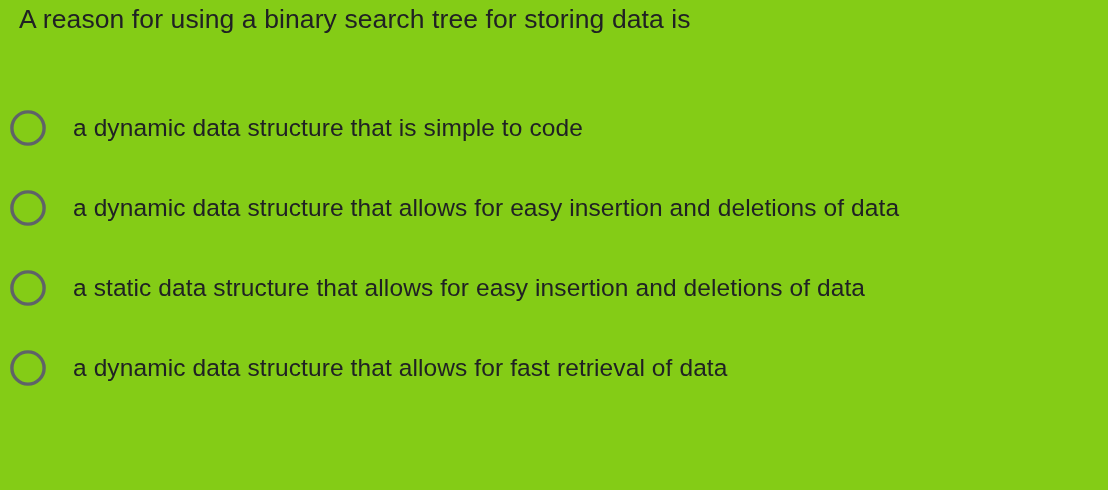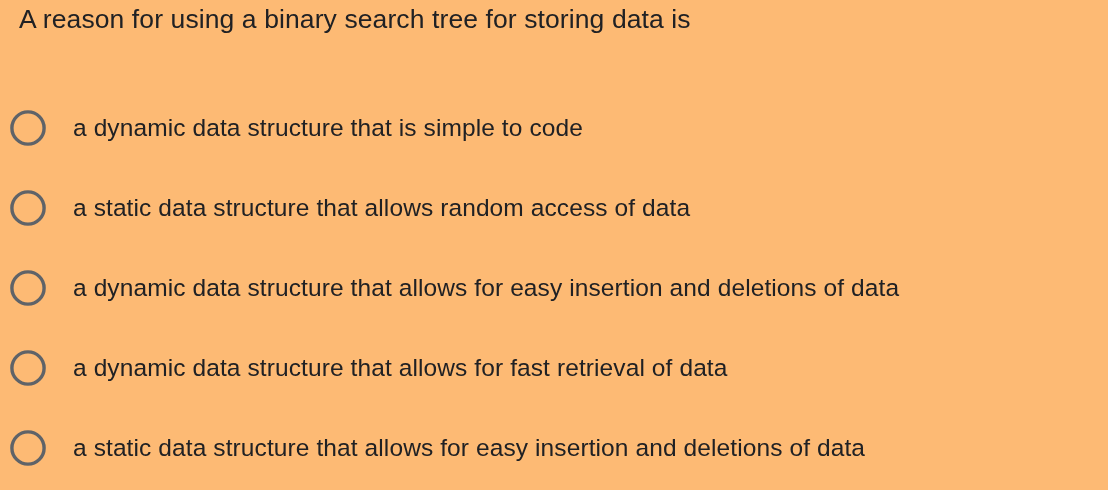--- a/index.html
+++ b/index.html
@@ -12,21 +12,21 @@
     height: 490px;
     overflow: hidden;
     font-family: "Liberation Sans", sans-serif;
     -webkit-font-smoothing: antialiased;
   }
 
   #question-card {
     position: relative;
     width: 1108px;
     height: 490px;
-    background: #fdba74;
+    background: #84cc16;
   }
 
   #question-title {
     position: absolute;
     left: 19px;
     top: 2px;
     width: 1060px;
     font-size: 26.5px;
     font-weight: 400;
     line-height: 34px;
@@ -85,50 +85,42 @@
 
     <div class="option-row">
       <span class="radio-icon">
         <svg viewBox="0 0 36 36" xmlns="http://www.w3.org/2000/svg">
           <circle cx="18" cy="18" r="16.1" fill="none" stroke="#5F6368" stroke-width="3.4"></circle>
         </svg>
       </span>
       <span class="option-label">a dynamic data structure that is simple to code</span>
     </div>
 
-    <div class="option-row">
-      <span class="radio-icon">
-        <svg viewBox="0 0 36 36" xmlns="http://www.w3.org/2000/svg">
-          <circle cx="18" cy="18" r="16.1" fill="none" stroke="#5F6368" stroke-width="3.4"></circle>
-        </svg>
-      </span>
-      <span class="option-label">a static data structure that allows random access of data</span>
-    </div>
 
     <div class="option-row">
       <span class="radio-icon">
         <svg viewBox="0 0 36 36" xmlns="http://www.w3.org/2000/svg">
           <circle cx="18" cy="18" r="16.1" fill="none" stroke="#5F6368" stroke-width="3.4"></circle>
         </svg>
       </span>
       <span class="option-label">a dynamic data structure that allows for easy insertion and deletions of data</span>
     </div>
 
     <div class="option-row">
       <span class="radio-icon">
         <svg viewBox="0 0 36 36" xmlns="http://www.w3.org/2000/svg">
           <circle cx="18" cy="18" r="16.1" fill="none" stroke="#5F6368" stroke-width="3.4"></circle>
         </svg>
       </span>
-      <span class="option-label">a dynamic data structure that allows for fast retrieval of data</span>
+      <span class="option-label">a static data structure that allows for easy insertion and deletions of data</span>
     </div>
 
     <div class="option-row">
       <span class="radio-icon">
         <svg viewBox="0 0 36 36" xmlns="http://www.w3.org/2000/svg">
           <circle cx="18" cy="18" r="16.1" fill="none" stroke="#5F6368" stroke-width="3.4"></circle>
         </svg>
       </span>
-      <span class="option-label">a static data structure that allows for easy insertion and deletions of data</span>
+      <span class="option-label">a dynamic data structure that allows for fast retrieval of data</span>
     </div>
 
   </div>
 </div>
 
 </body></html>

